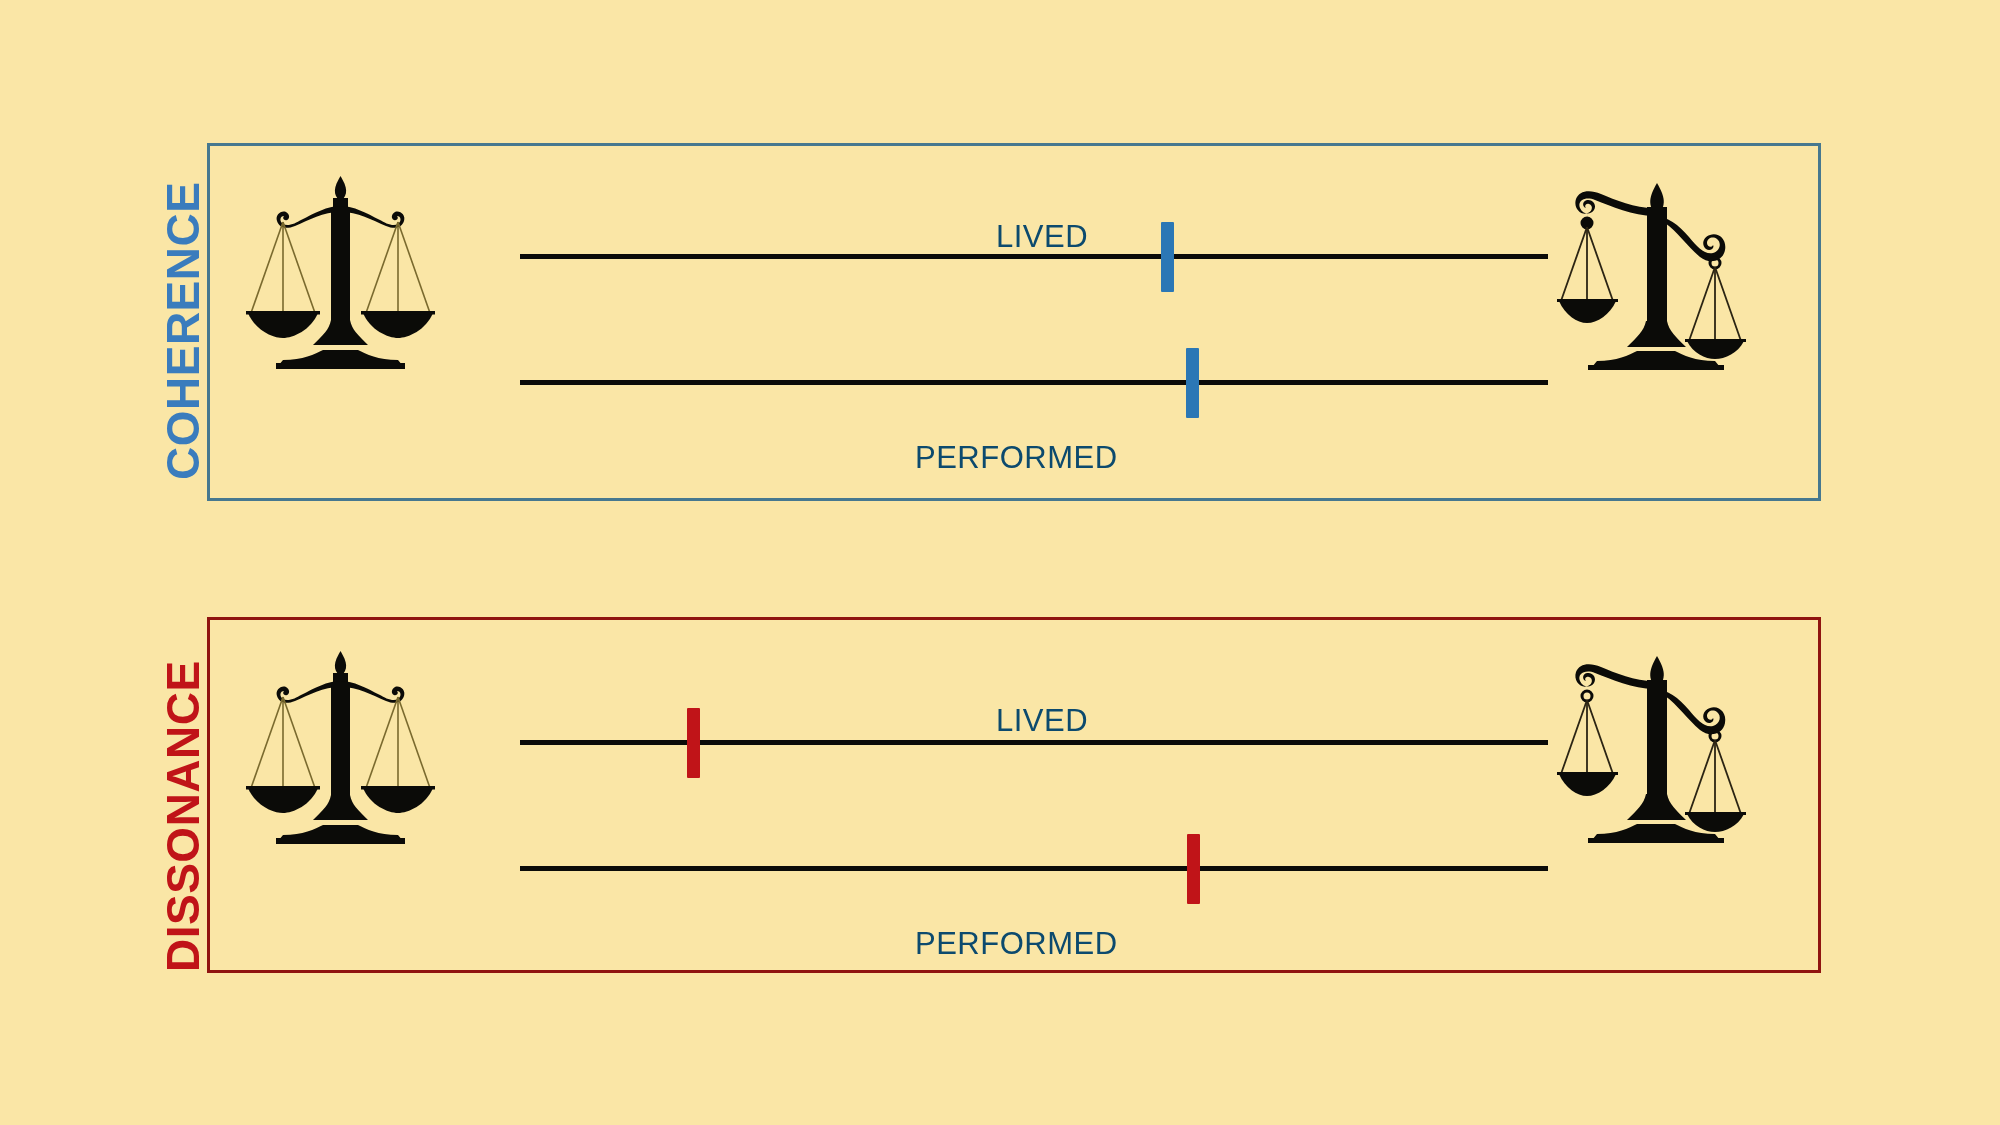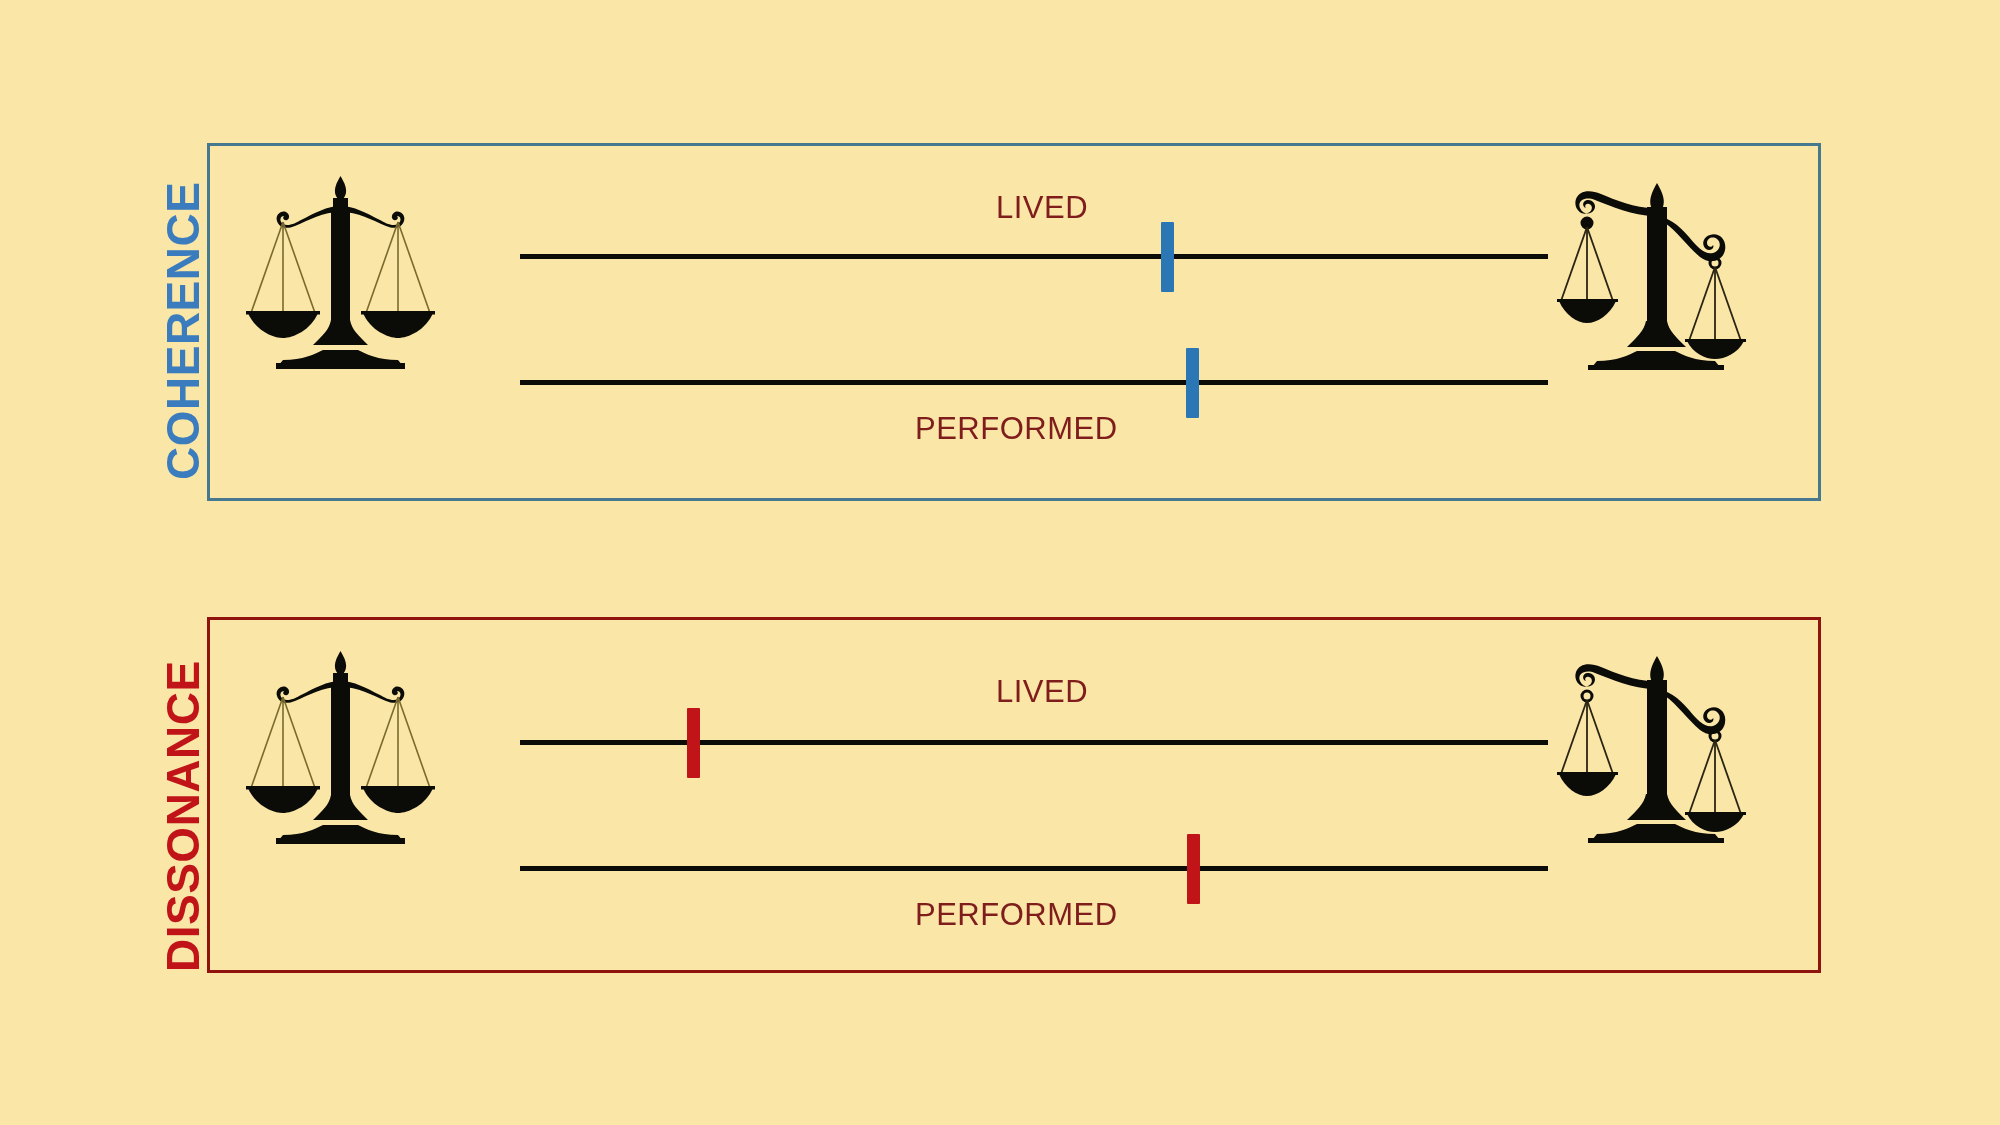--- a/index.html
+++ b/index.html
@@ -98,23 +98,24 @@
 
   .marker.m-lived-coh     { left: 1161px; top: 222px; }
   .marker.m-performed-coh { left: 1186px; top: 348px; }
   .marker.m-lived-dis     { left: 687px;  top: 708px; }
   .marker.m-performed-dis { left: 1187px; top: 834px; }
 
   
   .track-label {
     position: absolute;
     font-size: 31px;
-    color: #7f1d1d;
+    color: #0c4a6e;
     white-space: nowrap;
     letter-spacing: 0.5px;
+    margin-top: 29px;
   }
   .lbl-lived-coh     { left: 996px;  top: 190px; }
   .lbl-performed-coh { left: 915px;  top: 411px; }
   .lbl-lived-dis     { left: 996px;  top: 674px; }
   .lbl-performed-dis { left: 915px;  top: 897px; }
 
   svg { display: block; }
 </style>
 </head>
 <body>

